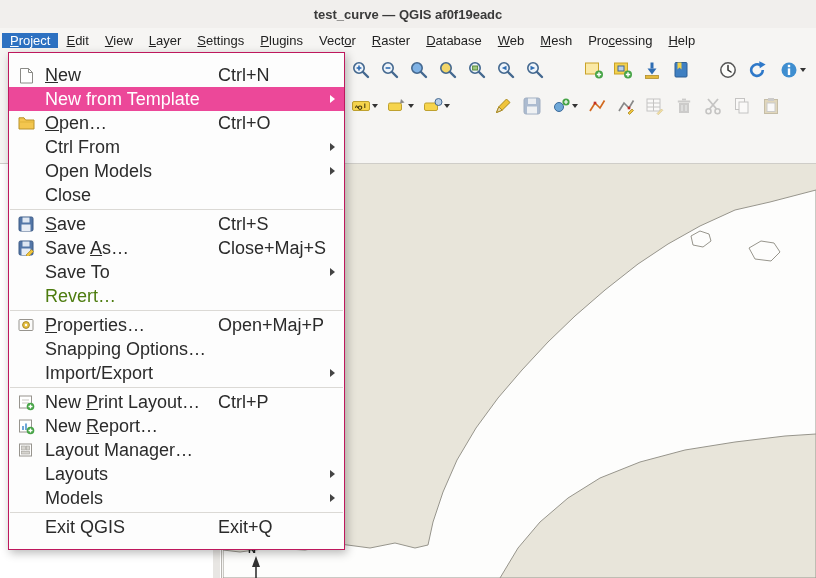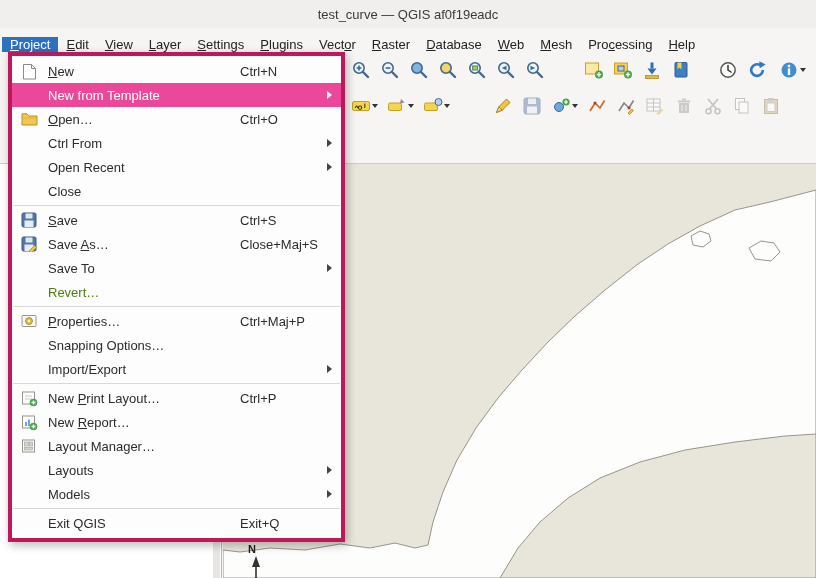--- a/index.html
+++ b/index.html
@@ -5,26 +5,26 @@
   html,body{margin:0;padding:0;}
   body{
     width:816px;height:578px;position:relative;overflow:hidden;
     font-family:"Liberation Sans",sans-serif;background:#f6f5f3;color:#222;
   }
   
   .titlebar{
     position:absolute;top:0;left:0;width:816px;height:28px;
     background:#f1efed;border-bottom:1px solid #dddbd7;
     display:flex;align-items:center;justify-content:center;
-    font-size:13px;font-weight:normal;color:#3a3a3a;
+    font-size:13px;font-weight:bold;color:#3a3a3a;
   }
   
   .menubar{
     position:absolute;top:28px;left:0;width:816px;height:24px;
-    background:#f6f5f3;display:flex;align-items:flex-end;padding-left:2px;
+    background:#f6f5f3;display:flex;align-items:center;padding-left:2px;
     font-size:13px;box-sizing:border-box;
   }
   .mb-item{display:flex;align-items:center;padding:0 8px;white-space:nowrap;}
   .mb-item.sel{background:#2d71c1;color:#fff;}
   u{text-decoration:underline;}
   
   .toolbars{
     position:absolute;top:52px;left:0;width:816px;height:112px;
     background:#f6f5f3;border-bottom:1px solid #cfcdc8;box-sizing:border-box;
   }
@@ -43,29 +43,29 @@
   }
   .panel-scrollbar{position:absolute;top:0;right:1px;width:7px;height:100%;background:#e8e6e3;}
   .canvas{
     position:absolute;top:164px;left:223px;width:593px;height:414px;
     background:#e8e5da;
   }
   .canvas svg{position:absolute;top:0;left:0;}
   
   .menu{
     position:absolute;top:52px;left:8px;width:337px;
-    background:#fdfdfd;border:4px solid #be185d;
+    background:#fdfdfd;border:1px solid #be185d;
     box-shadow:2px 3px 9px rgba(0,0,0,.28);
-    padding:3px 0;z-index:50;font-size:13px;color:#2b2b2b;box-sizing:border-box;
+    padding:10px 0;z-index:50;font-size:18px;color:#2b2b2b;box-sizing:border-box;
   }
   .mi{position:relative;height:24px;display:flex;align-items:center;}
   .mi .ico{position:absolute;left:8px;top:50%;transform:translateY(-50%);
            width:18px;height:18px;display:flex;align-items:center;justify-content:center;}
   .mi .lbl{margin-left:36px;white-space:nowrap;}
-  .mi .sc{position:absolute;left:228px;white-space:nowrap;}
+  .mi .sc{position:absolute;left:209px;white-space:nowrap;}
   .mi .arr{position:absolute;right:9px;top:50%;margin-top:-4px;width:0;height:0;
            border-top:4px solid transparent;border-bottom:4px solid transparent;
            border-left:5px solid #444;}
   .mi.hl{background:#ec4899;color:#fff;}
   .mi.hl .arr{border-left-color:#fff;}
   .mi.dim{color:#4d7c0f;}
   .msep{height:1px;background:#dbd9d5;margin:2px 1px;}
 </style>
 </head>
 <body>
@@ -368,21 +368,21 @@
     <span class="lbl"><u>O</u>pen…</span>
     <span class="sc">Ctrl+O</span>
   </div>
 
   <div class="mi">
     <span class="lbl">Ctrl From</span>
     <span class="arr"></span>
   </div>
 
   <div class="mi">
-    <span class="lbl">Open Recent</span>
+    <span class="lbl">Open Models</span>
     <span class="arr"></span>
   </div>
 
   <div class="mi">
     <span class="lbl">Close</span>
   </div>
 
   <div class="msep"></div>
 
   <div class="mi">
@@ -423,21 +423,21 @@
 
   <div class="mi">
     <span class="ico">
         <svg width="16" height="16">
           <rect x="1" y="2.5" width="14" height="11" rx="1" fill="#fbfbfa" stroke="#97948e"></rect>
           <circle cx="8" cy="8" r="3.4" fill="#e8c23f" stroke="#a8882a"></circle>
           <circle cx="8" cy="8" r="1.2" fill="#fbfbfa"></circle>
         </svg>
       </span>
     <span class="lbl"><u>P</u>roperties…</span>
-    <span class="sc">Ctrl+Maj+P</span>
+    <span class="sc">Open+Maj+P</span>
   </div>
 
   <div class="mi">
     <span class="lbl">Snapping Options…</span>
   </div>
 
   <div class="mi">
     <span class="lbl">Import/Export</span>
     <span class="arr"></span>
   </div>

